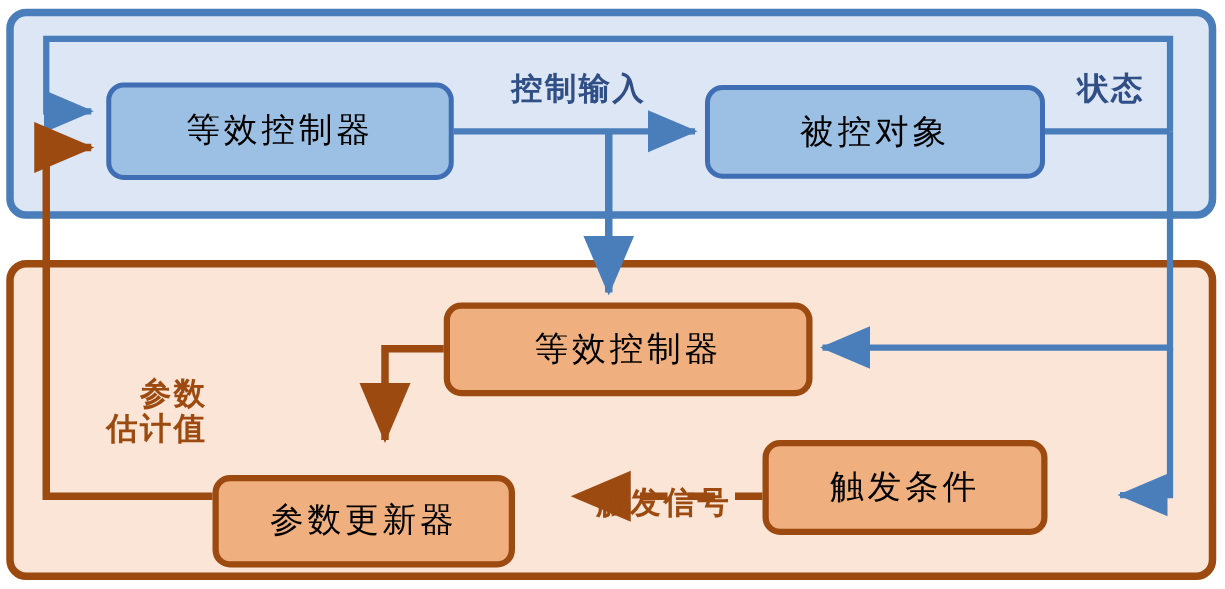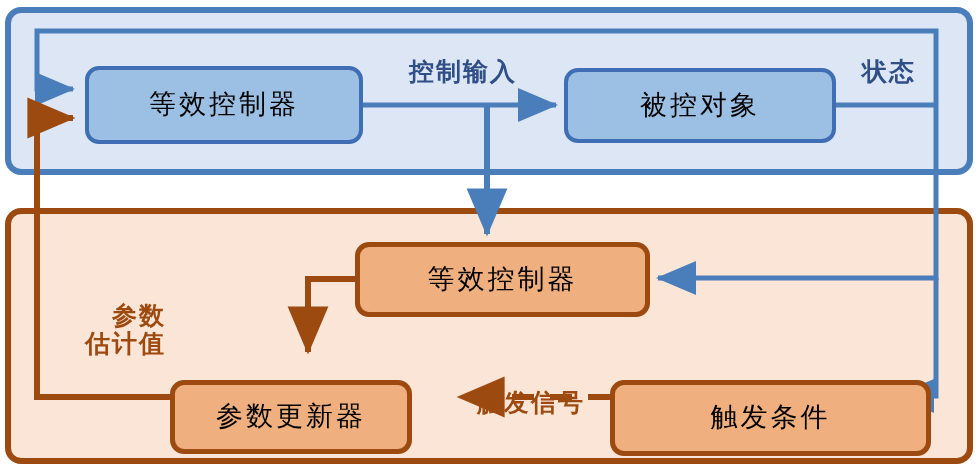--- a/index.html
+++ b/index.html
@@ -124,21 +124,21 @@
   </div>
 
   <div class="node node-orange" style="left:355px; top:242px; width:295px; height:75px;">
     <span>等效控制器</span>
   </div>
 
   <div class="node node-orange" style="left:170px; top:380px; width:242px; height:74px;text-align:right;">
     <span>参数更新器</span>
   </div>
 
-  <div class="node node-orange" style="left:610px; top:380px; width:321px; height:76px;justify-content:center;">
+  <div class="node node-orange" style="left:610px; top:352px; width:228px; height:76px;justify-content:center;">
     <span>触发条件</span>
   </div>
 
   <div class="wire-label label-blue lbl-center" style="left:383px; top:58px; width:160px;">控制输入</div>
 
   <div class="wire-label label-brown lbl-right" style="left:43px; top:302px; width:123px;">参数
 估计值</div>
 
   <div class="wire-label label-blue lbl-center" style="left:849px; top:58px; width:80px;">状态</div>
 

